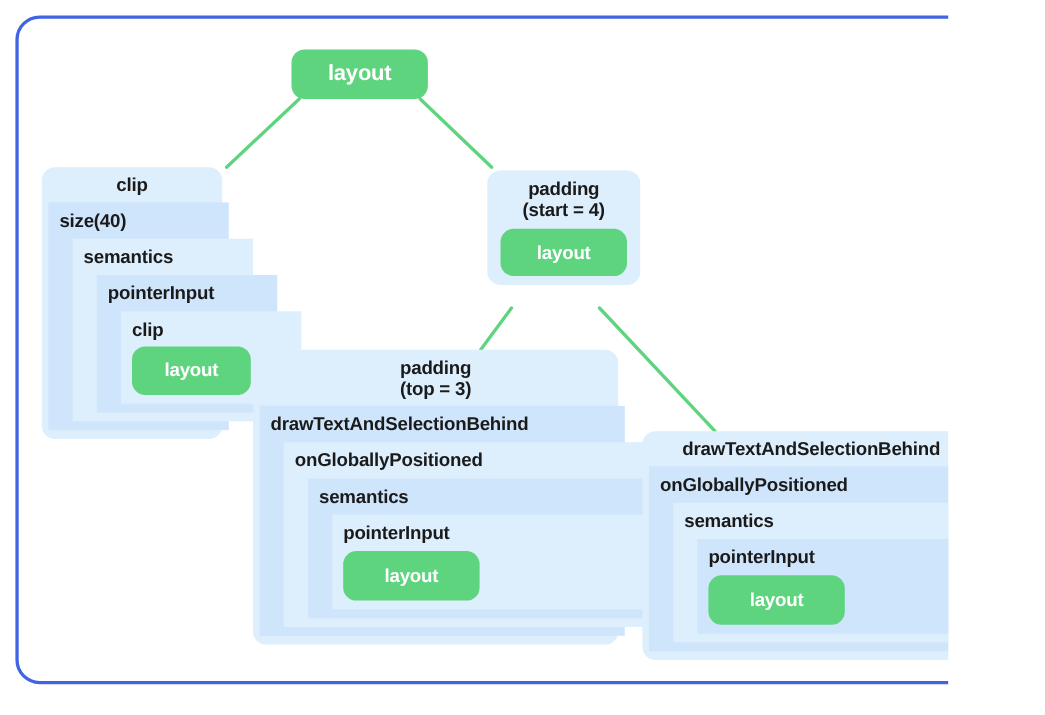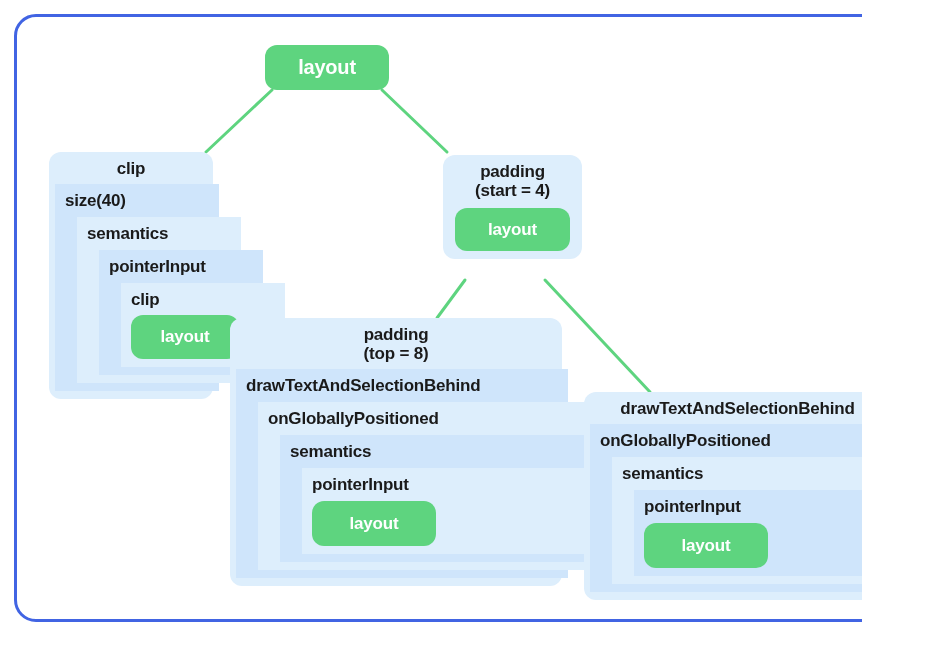--- a/index.html
+++ b/index.html
@@ -90,21 +90,21 @@
   #root-layout {
     left: 265px;
     top: 45px;
     width: 124px;
     height: 45px;
     font-size: 20px;
   }
 
   
   #branch-clip {
-    left: 49px;
+    left: 38px;
     top: 152px;
     width: 164px;
     font-size: 17px;
   }
   #branch-clip .label { font-size: 17px; }
   #branch-clip .d1 { width: 100%; margin-top: 6px; }
   #branch-clip .leaf { width: 108px; height: 44px; margin-top: 5px; font-size: 19px; }
 
   
   #branch-padding-start {
@@ -192,21 +192,21 @@
     <span class="label">padding</span>
     <span class="label">(start = 4)</span>
 
     <div class="leaf">
       <span class="label">layout</span>
     </div>
   </div>
 
   <div class="node mod shade-b" id="branch-padding-top">
     <span class="label">padding</span>
-    <span class="label">(top = 8)</span>
+    <span class="label">(top = 3)</span>
 
     <div class="mod shade-a d1">
       <span class="label">drawTextAndSelectionBehind</span>
 
       <div class="mod shade-b">
         <span class="label">onGloballyPositioned</span>
 
         <div class="mod shade-a">
           <span class="label">semantics</span>
 

